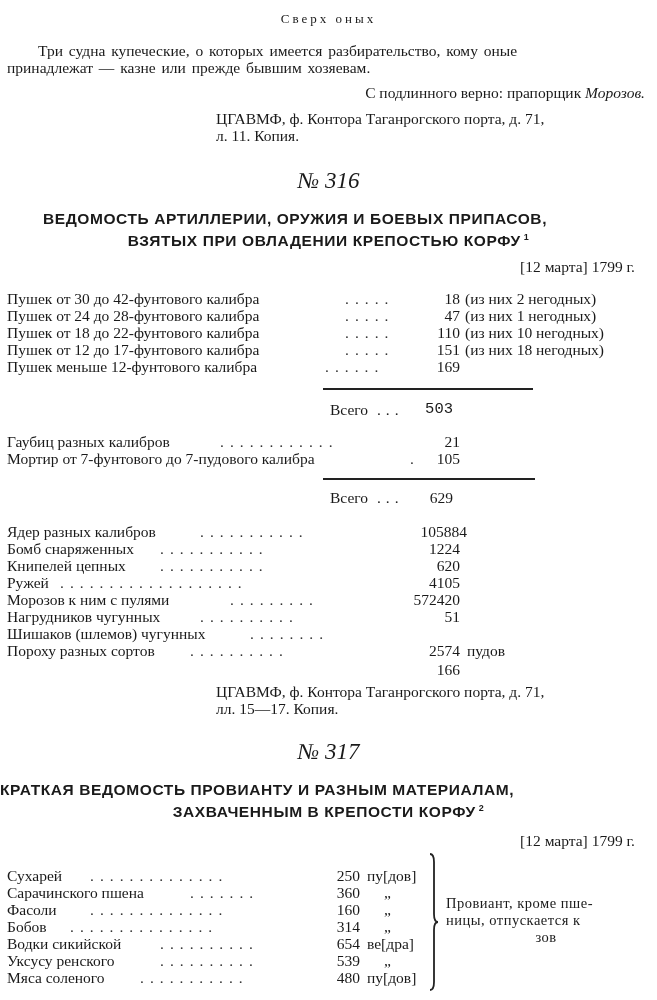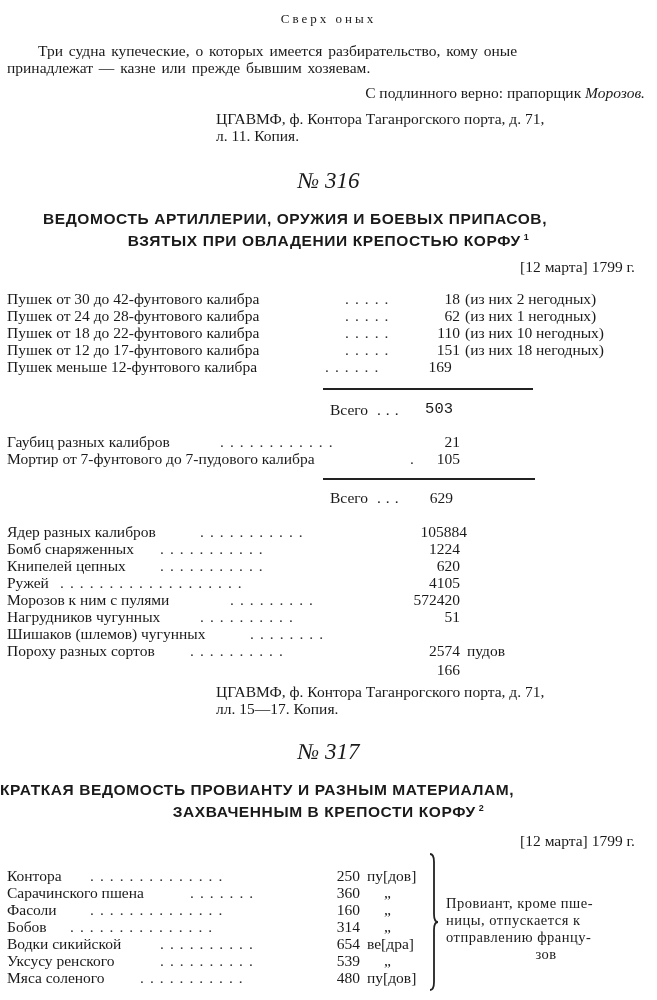--- a/index.html
+++ b/index.html
@@ -45,39 +45,39 @@
 
 <div class="row" style="top:290px;">
   <span class="lbl">Пушек от 30 до 42-фунтового калибра</span>
   <span class="dots" style="left:338px;">.....</span>
   <span class="val" style="right:-453px;width:40px;left:413px;">18</span>
   <span class="note" style="left:458px;">(из них  2 негодных)</span>
 </div>
 <div class="row" style="top:307px;">
   <span class="lbl">Пушек от 24 до 28-фунтового калибра</span>
   <span class="dots" style="left:338px;">.....</span>
-  <span class="val" style="left:413px;width:40px;">62</span>
+  <span class="val" style="left:413px;width:40px;">47</span>
   <span class="note" style="left:458px;">(из них  1 негодных)</span>
 </div>
 <div class="row" style="top:324px;">
   <span class="lbl">Пушек от 18 до 22-фунтового калибра</span>
   <span class="dots" style="left:338px;">.....</span>
   <span class="val" style="left:413px;width:40px;">110</span>
   <span class="note" style="left:458px;">(из них 10 негодных)</span>
 </div>
 <div class="row" style="top:341px;">
   <span class="lbl">Пушек от 12 до 17-фунтового калибра</span>
   <span class="dots" style="left:338px;">.....</span>
   <span class="val" style="left:413px;width:40px;">151</span>
   <span class="note" style="left:458px;">(из них 18 негодных)</span>
 </div>
 <div class="row" style="top:358px;">
   <span class="lbl">Пушек меньше 12-фунтового калибра</span>
   <span class="dots" style="left:318px;">......</span>
-  <span class="val" style="left:413px;width:40px;text-align:center;">169</span>
+  <span class="val" style="left:413px;width:40px;">169</span>
 </div>
 
 <div class="rule" style="left:323px;width:210px;top:388px;"></div>
 <div class="abs" style="left:330px;top:401px;"><span>Всего</span><span style="letter-spacing:5px;"> ...</span></div>
 <div class="abs" style="left:413px;width:40px;text-align:right;top:401px;font-family:Liberation Mono, monospace;">503</div>
 
 <div class="row" style="top:433px;">
   <span class="lbl">Гаубиц разных калибров</span>
   <span class="dots" style="left:213px;">............</span>
   <span class="val" style="left:413px;width:40px;">21</span>
@@ -138,21 +138,21 @@
 <div class="abs" style="left:216px;top:700px;">лл. 15—17. Копия.</div>
 
 <div class="abs num-title" style="left:0;width:657px;text-align:center;top:743px;">№ 317</div>
 <div class="abs head" style="left:0;width:657px;text-align:left;top:781px;">КРАТКАЯ ВЕДОМОСТЬ ПРОВИАНТУ И РАЗНЫМ МАТЕРИАЛАМ,</div>
 <div class="abs head" style="left:0;width:657px;text-align:center;top:800px;">
   <span>ЗАХВАЧЕННЫМ В КРЕПОСТИ КОРФУ</span><span class="sup">2</span>
 </div>
 <div class="abs" style="right:22px;top:832px;">[12 марта] 1799 г.</div>
 
 <div class="row" style="top:867px;">
-  <span class="lbl">Контора</span>
+  <span class="lbl">Сухарей</span>
   <span class="dots" style="left:83px;">..............</span>
   <span class="val" style="left:313px;width:40px;">250</span>
   <span class="note" style="left:360px;">пу[дов]</span>
 </div>
 <div class="row" style="top:884px;">
   <span class="lbl">Сарачинского пшена</span>
   <span class="dots" style="left:183px;">.......</span>
   <span class="val" style="left:313px;width:40px;">360</span>
   <span class="note" style="left:377px;">„</span>
 </div>
@@ -187,15 +187,14 @@
   <span class="note" style="left:360px;">пу[дов]</span>
 </div>
 
 <svg class="brace" viewBox="0 0 10 140">
   <path d="M2 2 Q6 2 6 10 L6 62 Q6 70 10 70 Q6 70 6 78 L6 130 Q6 138 2 138" fill="none" stroke="#222" stroke-width="1.8"></path>
 </svg>
 
 <div class="sidenote">
   <span style="display:block;">Провиант, кроме пше-</span>
   <span style="display:block;">ницы, отпускается к</span>
-  <span style="display:block;">отправлению францу-</span>
   <span class="last">зов</span>
 </div>
 
 </body></html>

